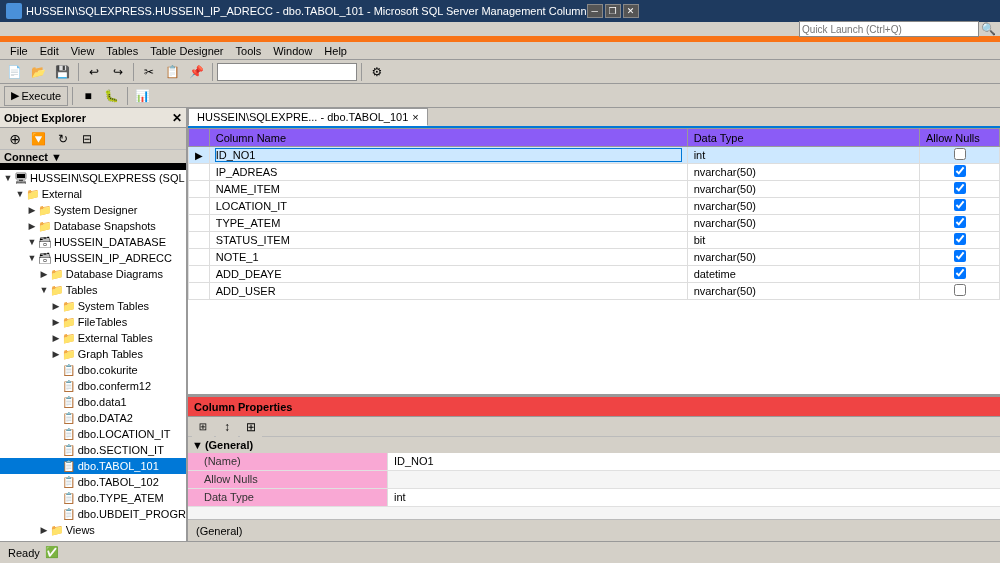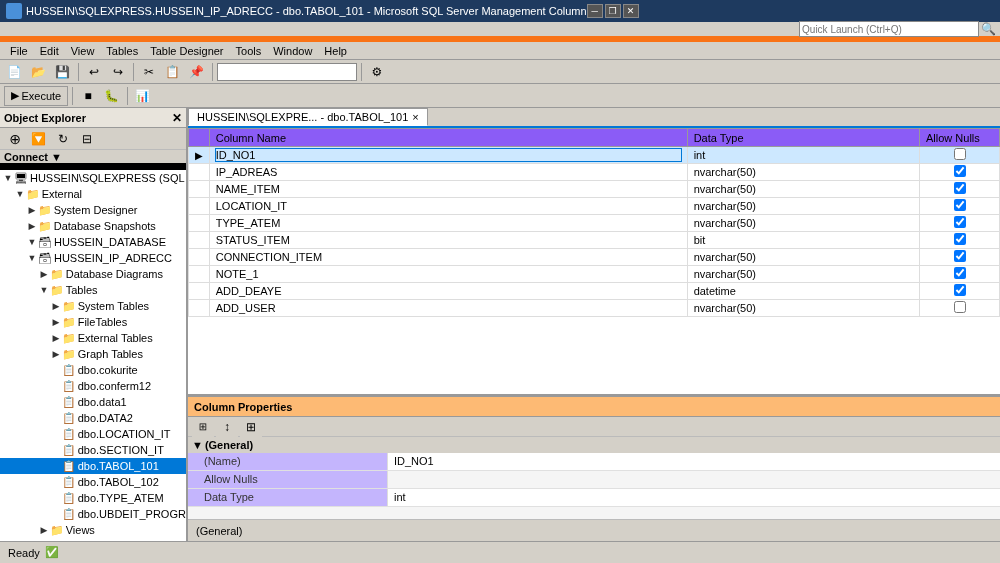--- a/index.html
+++ b/index.html
@@ -209,21 +209,21 @@
 
     
     #col-properties {
       height: 145px;
       background: #f5f5f5;
       border-top: 1px solid #999;
       display: flex;
       flex-direction: column;
     }
     #col-props-header {
-      background: #fdba74;
+      background: #ef4444;
       border-bottom: 1px solid #999;
       height: 20px;
       display: flex;
       align-items: center;
       padding: 0 6px;
       font-size: 11px;
       font-weight: bold;
     }
     #col-props-toolbar {
       background: #d4d0c8;
@@ -250,21 +250,21 @@
     }
     .props-row {
       display: flex;
       border-bottom: 1px solid #e0e0e0;
       height: 18px;
     }
     .props-label {
       width: 200px;
       padding: 2px 16px;
       color: #333;
-      background: #c4b5fd;
+      background: #f9a8d4;
       border-right: 1px solid #ddd;
       flex-shrink: 0;
     }
     .props-value {
       flex: 1;
       padding: 2px 6px;
       background: white;
     }
     .props-footer {
       background: #d4d0c8;
@@ -567,26 +567,20 @@
                 <tr>
                   <td class="row-indicator"></td>
                   <td>TYPE_ATEM</td>
                   <td>nvarchar(50)</td>
                   <td class="checkbox-cell"><input type="checkbox" checked="" style=""></td>
                 </tr>
                 <tr>
                   <td class="row-indicator"></td>
                   <td>STATUS_ITEM</td>
                   <td>bit</td>
-                  <td class="checkbox-cell"><input type="checkbox" checked="" style=""></td>
-                </tr>
-                <tr>
-                  <td class="row-indicator"></td>
-                  <td>CONNECTION_ITEM</td>
-                  <td>nvarchar(50)</td>
                   <td class="checkbox-cell"><input type="checkbox" checked="" style=""></td>
                 </tr>
                 <tr>
                   <td class="row-indicator"></td>
                   <td>NOTE_1</td>
                   <td>nvarchar(50)</td>
                   <td class="checkbox-cell"><input type="checkbox" checked="" style=""></td>
                 </tr>
                 <tr>
                   <td class="row-indicator"></td>

